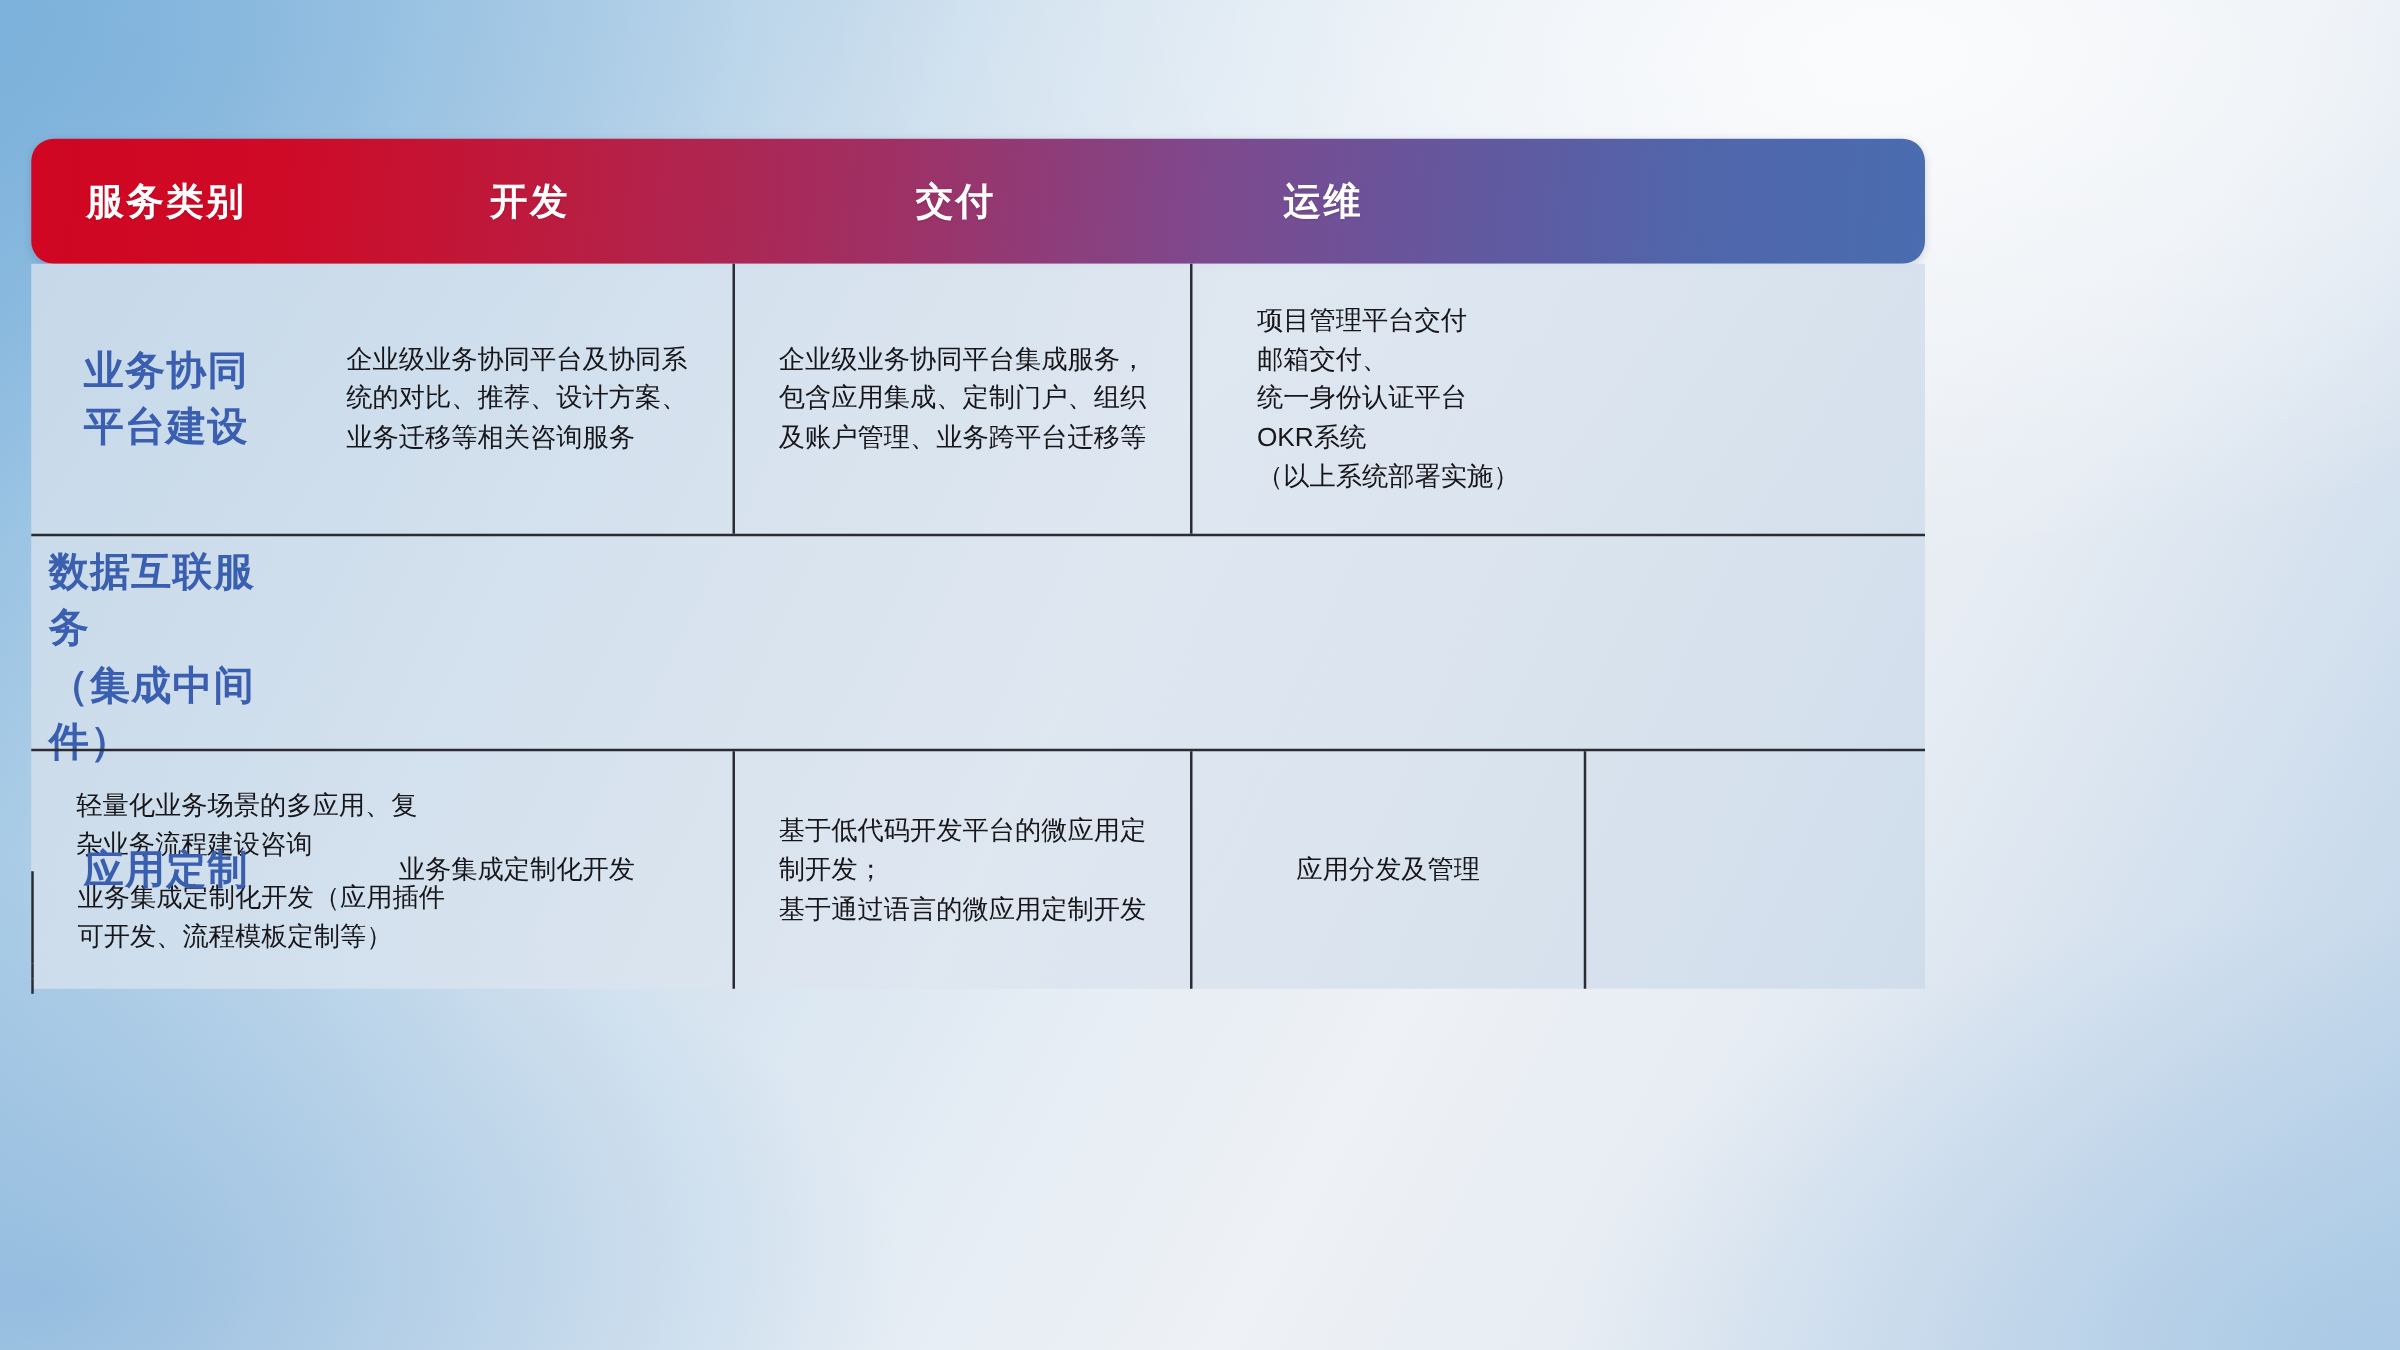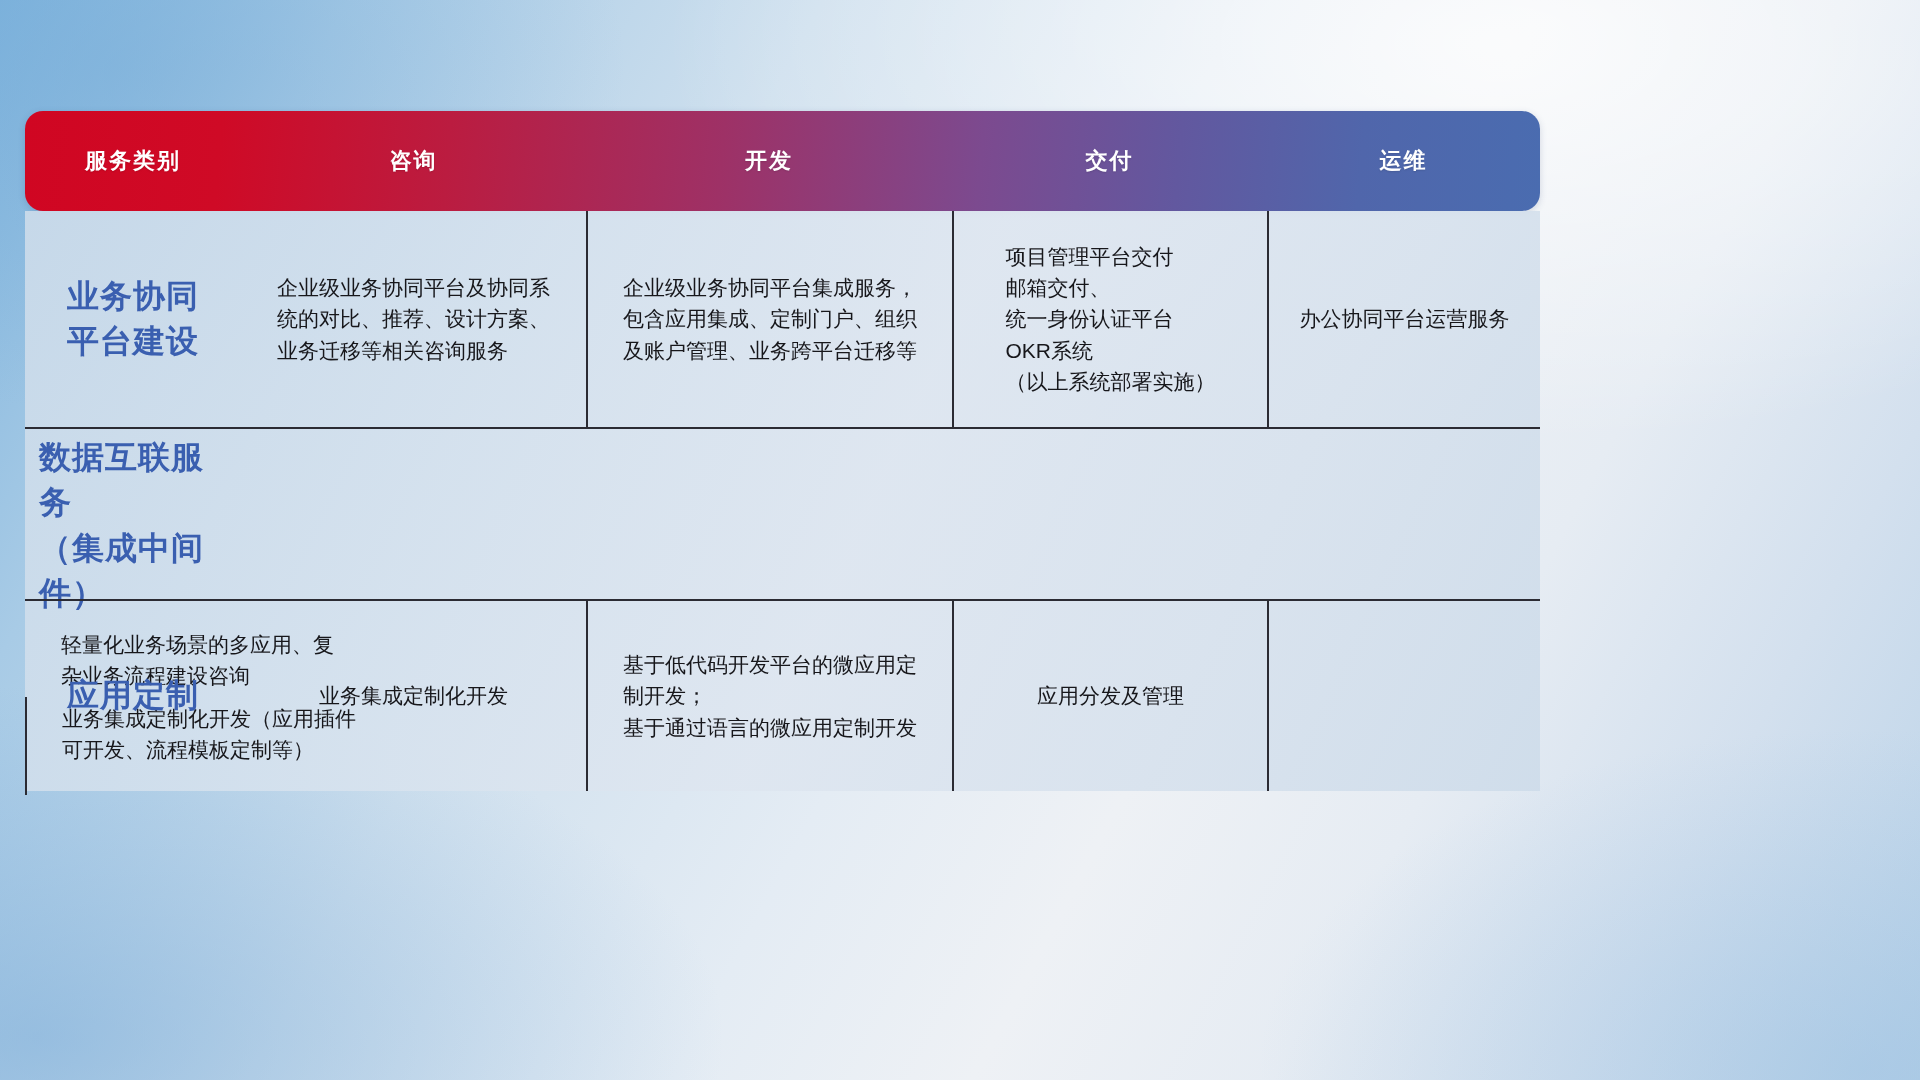--- a/index.html
+++ b/index.html
@@ -23,21 +23,21 @@
     position:absolute;left:25px;top:111px;width:1515px;
     z-index:2;
   }
   #header-row{
     display:flex;height:100px;border-radius:18px;overflow:hidden;
     background:linear-gradient(95deg,#d00622 0%,#cf0a26 13%,#bb1c40 28%,#9e3166 46%,#7c4a8f 63%,#62589f 76%,#5066ab 88%,#4a6cb0 100%);
     box-shadow:0 2px 7px rgba(40,60,110,.18);
   }
   #header-row .hcell{
     display:flex;align-items:center;justify-content:center;
-    color:#fff;font-size:22px;font-weight:bold;letter-spacing:2px;
+    color:#fff;font-size:30px;font-weight:bold;letter-spacing:2px;
     text-shadow:0 1px 2px rgba(0,0,0,.12);
   }
   .c1{width:216px;}
   .c2{width:345px;}
   .c3{width:366px;}
   .c4{width:315px;}
   .c5{width:273px;}
 
   #body{
     background:linear-gradient(115deg,rgba(203,219,234,.92) 0%,rgba(214,226,238,.90) 30%,rgba(222,230,240,.88) 55%,rgba(214,225,237,.90) 80%,rgba(206,220,234,.92) 100%);
@@ -67,21 +67,20 @@
   <div class="layer l2"></div>
   <div class="layer l3"></div>
   <div class="layer l4"></div>
   <div class="layer l5"></div>
 </div>
 
 <div id="table-wrap">
 
   <div id="header-row">
     <div class="hcell c1">服务类别</div>
-    <div class="hcell c2">咨询</div>
     <div class="hcell c3">开发</div>
     <div class="hcell c4">交付</div>
     <div class="hcell c5">运维</div>
   </div>
 
   <div id="body">
 
     <div class="brow r1">
       <div class="bcell c1 cat">业务协同
 平台建设</div>
@@ -89,21 +88,20 @@
 统的对比、推荐、设计方案、
 业务迁移等相关咨询服务</div>
       <div class="bcell c3 sep">企业级业务协同平台集成服务，
 包含应用集成、定制门户、组织
 及账户管理、业务跨平台迁移等</div>
       <div class="bcell c4 sep">项目管理平台交付
 邮箱交付、
 统一身份认证平台
 OKR系统
 （以上系统部署实施）</div>
-      <div class="bcell c5 sep">办公协同平台运营服务</div>
     </div>
 
     <div class="brow r2">
       <div class="bcell c1 cat">数据互联服务
 （集成中间件）</div>
       <div class="bcell c2">轻量化业务场景的多应用、复
 杂业务流程建设咨询</div>
       <div class="bcell c3 sep">业务集成定制化开发（应用插件
 可开发、流程模板定制等）</div>
       <div class="bcell c4 sep"></div>

